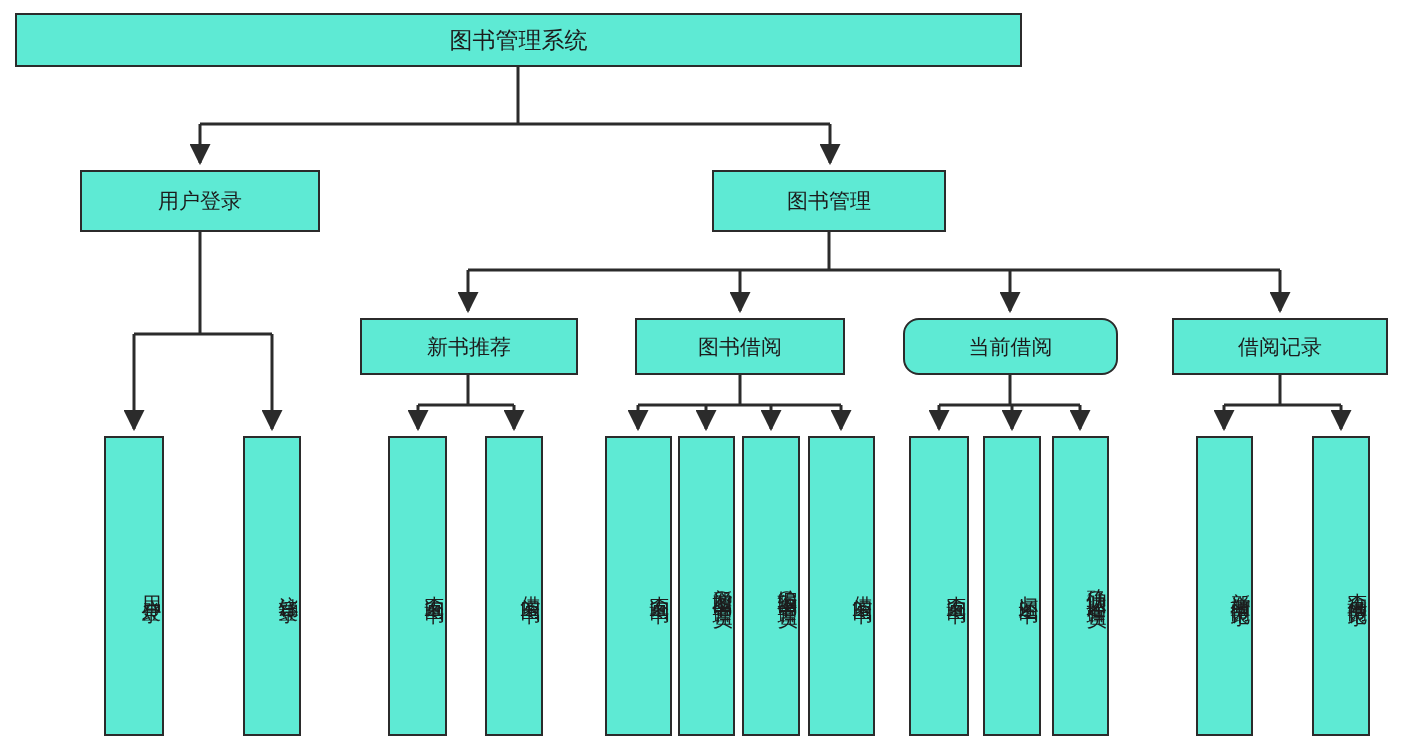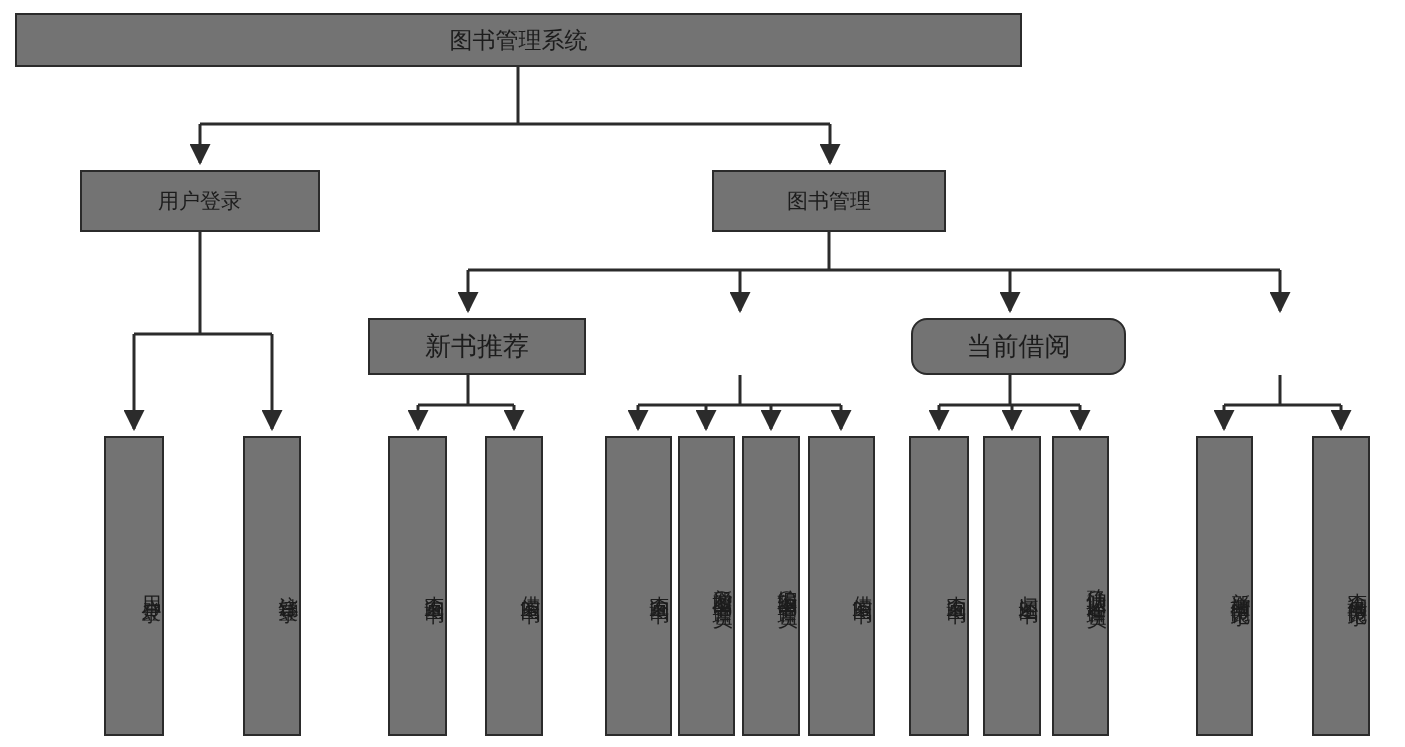--- a/index.html
+++ b/index.html
@@ -23,30 +23,30 @@
   svg#edges {
     position: absolute;
     left: 0;
     top: 0;
     width: 1405px;
     height: 747px;
   }
   .node {
     position: absolute;
     box-sizing: border-box;
-    background: #737373;
+    background: #5eead4;
     border: 2.5px solid #2b2b2b;
     display: flex;
     align-items: center;
     justify-content: center;
     color: #1c1c1c;
   }
   .node.level0 { font-size: 23px; }
   .node.level1 { font-size: 21px; }
-  .node.level2 { font-size: 26px; margin-left: 8px; }
+  .node.level2 { font-size: 21px; }
   .node.leaf {
     font-size: 20px;
     writing-mode: vertical-rl;
     text-orientation: upright;
     letter-spacing: 3px;
     line-height: 1;
     padding-top: 6px;
     padding-bottom: 6px;
     align-items: flex-start;
     justify-content: center;
@@ -132,22 +132,28 @@
   <div class="node level1" style="left: 80px; top: 170px; width: 240px; height: 62px;">
     <span class="node-label">用户登录</span>
   </div>
   <div class="node level1" style="left: 712px; top: 170px; width: 234px; height: 62px;">
     <span class="node-label">图书管理</span>
   </div>
 
   <div class="node level2" style="left: 360px; top: 318px; width: 218px; height: 57px;">
     <span class="node-label">新书推荐</span>
   </div>
+  <div class="node level2" style="left: 635px; top: 318px; width: 210px; height: 57px;">
+    <span class="node-label">图书借阅</span>
+  </div>
   <div class="node level2" style="left: 903px; top: 318px; width: 215px; height: 57px; border-radius: 16px;">
     <span class="node-label">当前借阅</span>
+  </div>
+  <div class="node level2" style="left: 1172px; top: 318px; width: 216px; height: 57px;">
+    <span class="node-label">借阅记录</span>
   </div>
 
   <div class="node leaf" style="left: 104px; top: 436px; width: 60px; height: 300px;">
     <span class="node-label">用户登录</span>
   </div>
   <div class="node leaf" style="left: 243px; top: 436px; width: 58px; height: 300px;">
     <span class="node-label">注销登录</span>
   </div>
   <div class="node leaf" style="left: 388px; top: 436px; width: 59px; height: 300px;">
     <span class="node-label">查询图书</span>

